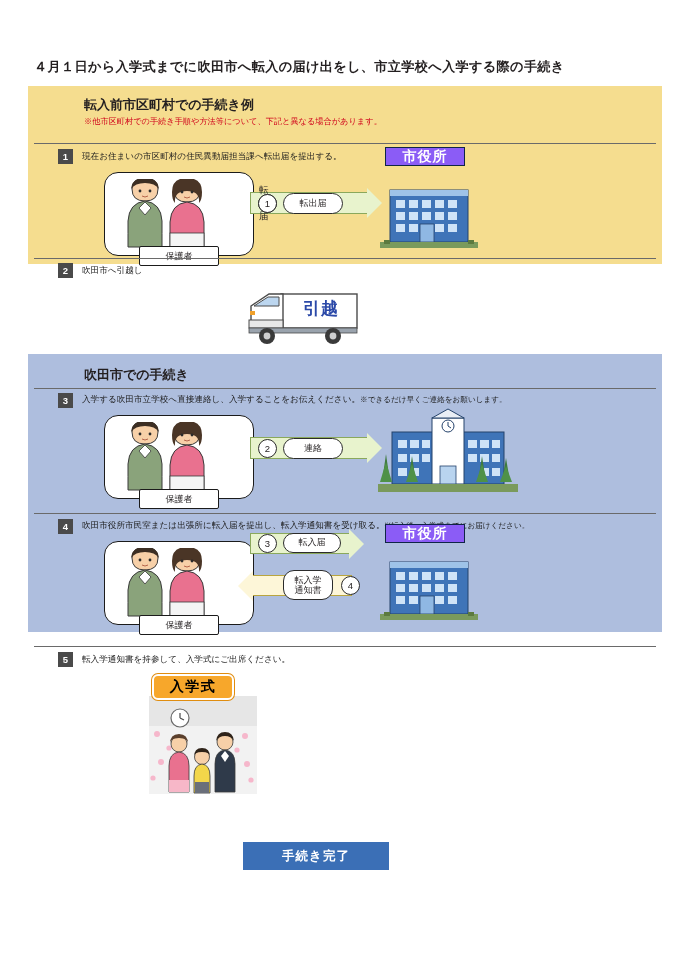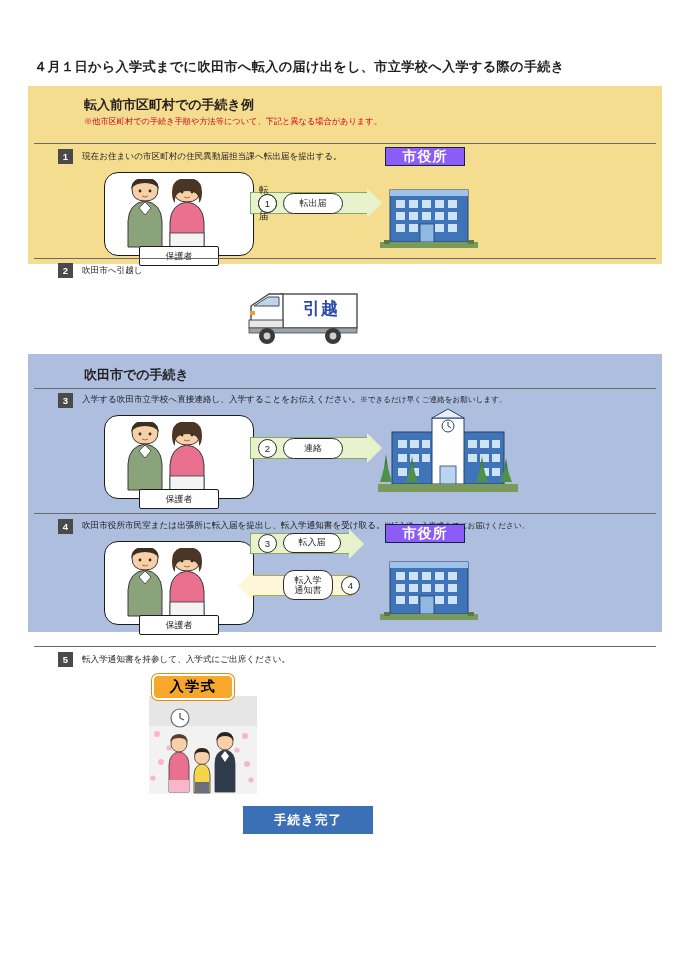--- a/index.html
+++ b/index.html
@@ -439,15 +439,15 @@
       <g transform="translate(80,42)">
         <circle cx="12" cy="10" r="8" fill="#f7d0a8" stroke="#3a3a3a" stroke-width="0.8"></circle>
         <path d="M3 9 q1 -9 9 -9 q8 0 9 9 q-3 -5 -9 -5 q-6 0 -9 5z" fill="#2f2319"></path>
         <path d="M12 18 q-10 1 -10 14 l0 28 l20 0 l0 -28 q0 -13 -10 -14z" fill="#2f3a4a" stroke="#3a3a3a" stroke-width="0.8"></path>
         <path d="M12 19 l-4 5 l4 6 l4 -6z" fill="#ffffff"></path>
       </g>
     </svg>
   </div>
   <div class="banner" style="left:152px; top:674px; width:82px; height:26px;">入学式</div>
 
-  <div class="complete-btn" style="left:243px; top:806px; width:130px; height:28px;">手続き完了</div>
+  <div class="complete-btn" style="left:243px; top:842px; width:146px; height:28px;">手続き完了</div>
 
 </div>
 
 </body></html>

